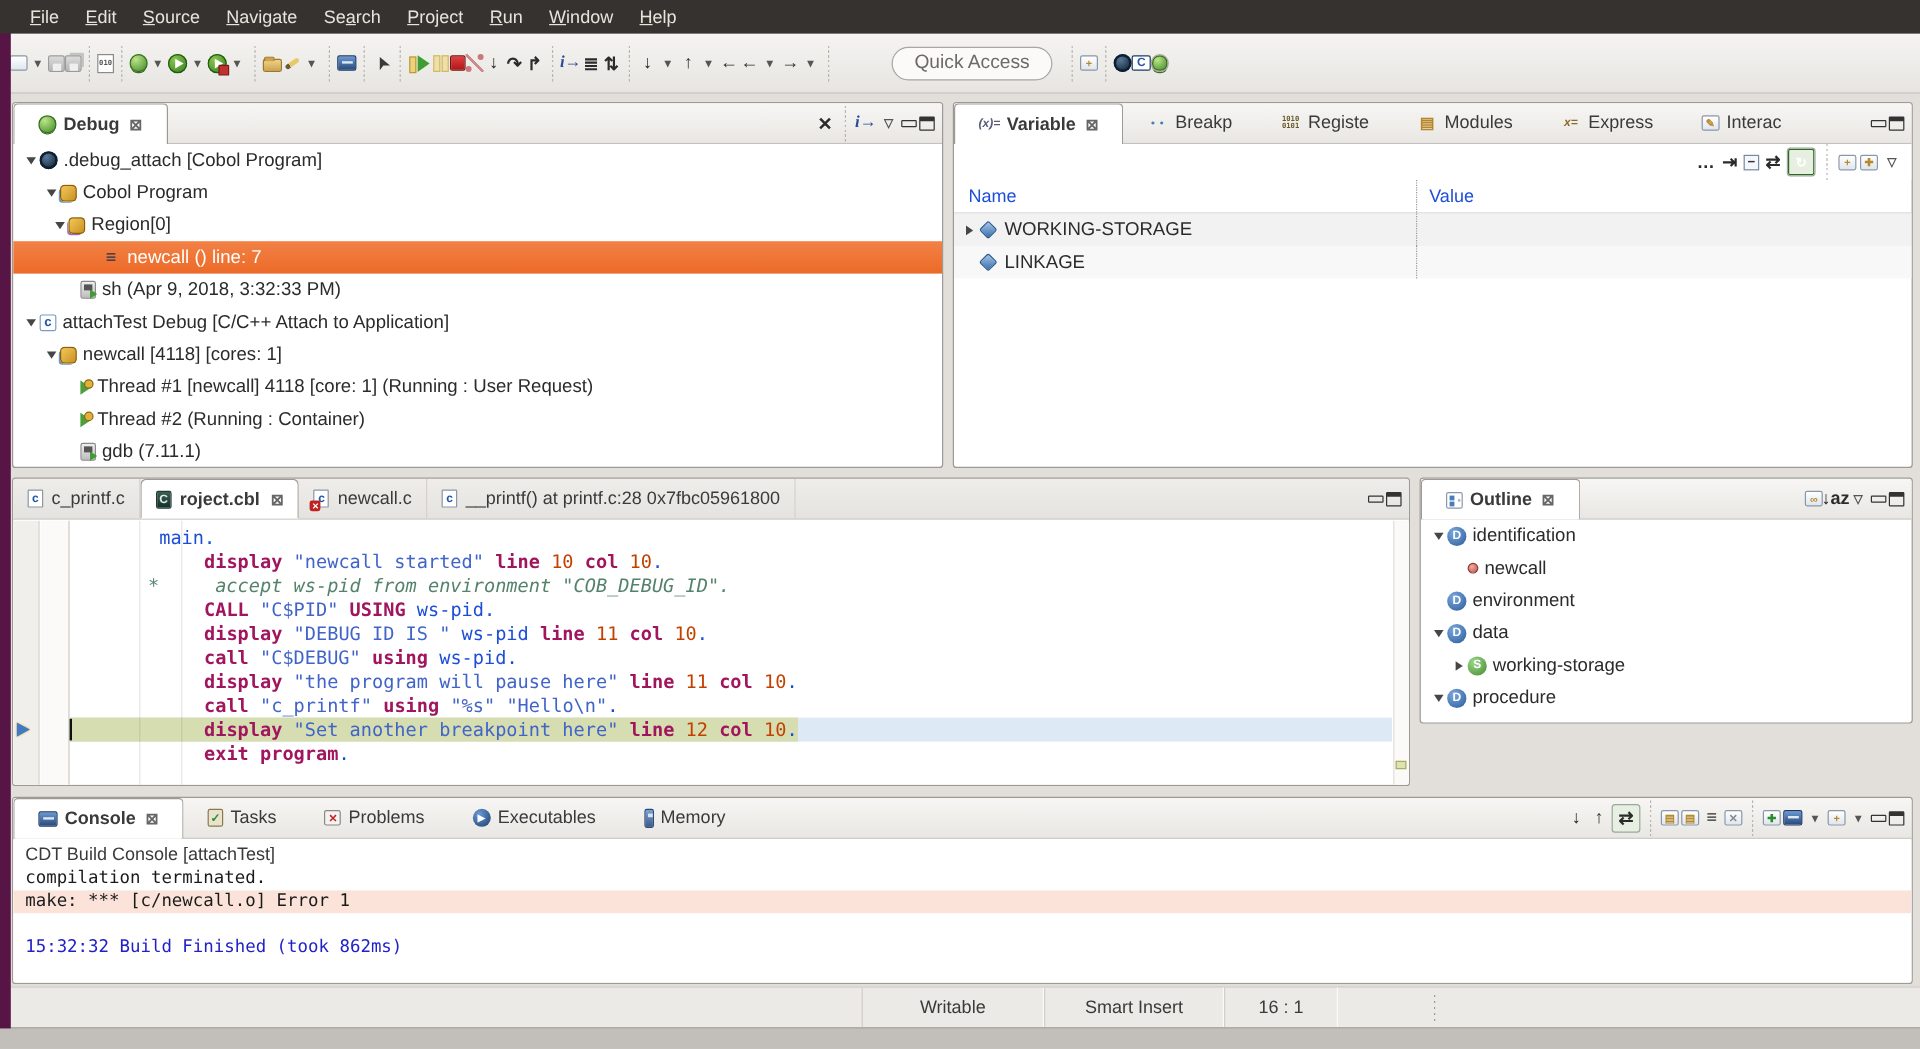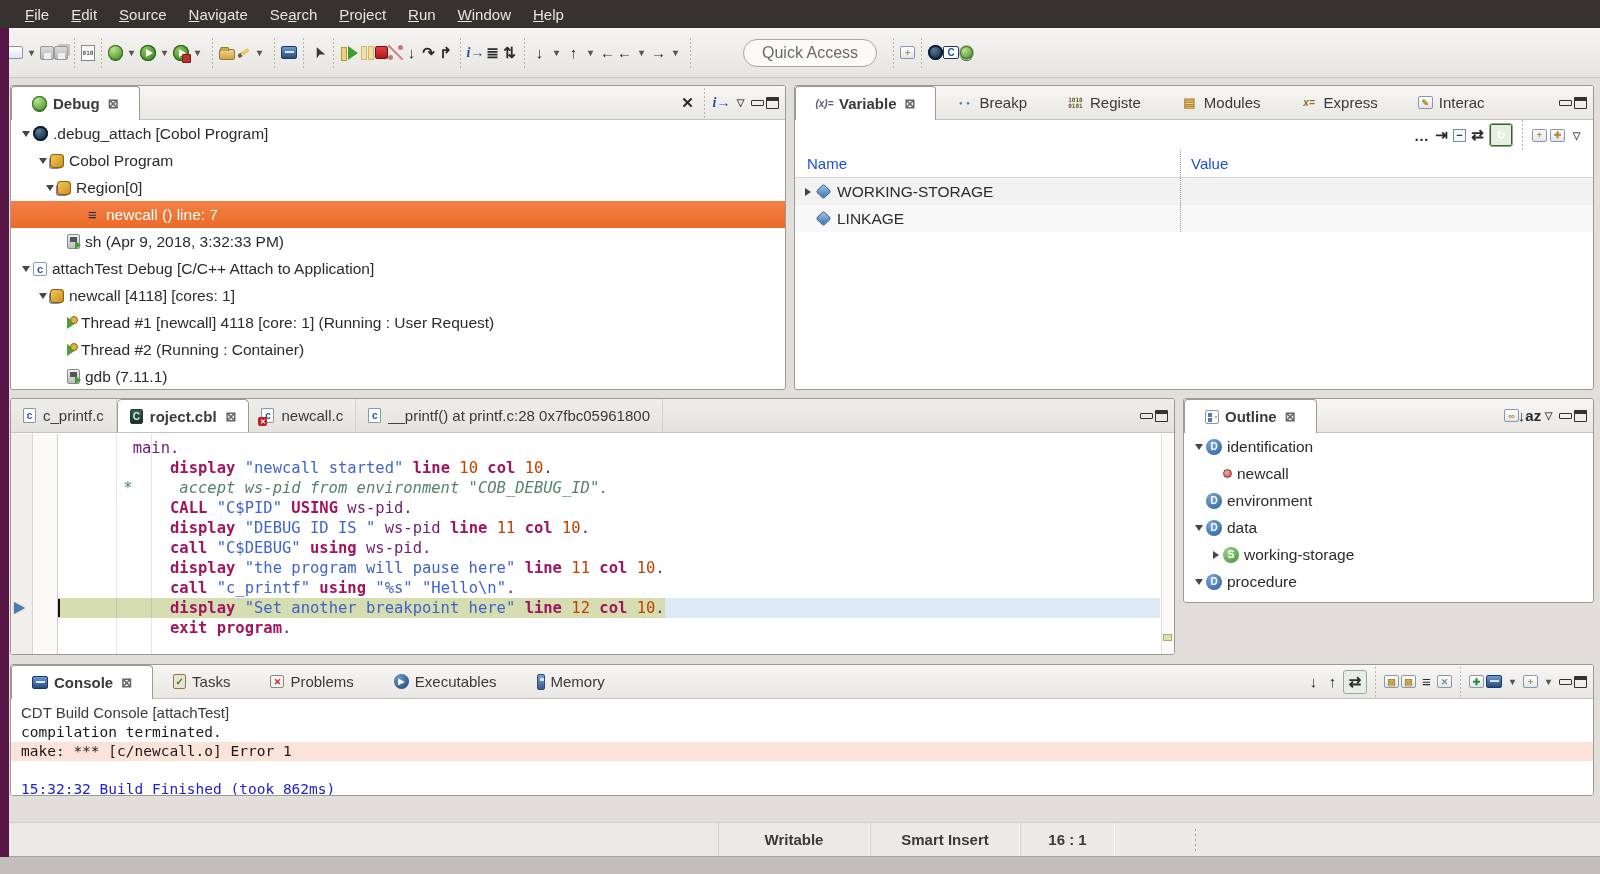--- a/index.html
+++ b/index.html
@@ -139,39 +139,39 @@
   .etab { display:flex; align-items:center; gap:7px; padding:0 12px; color:#3a3a3a; border-right:1px solid #d5d2cd; white-space:nowrap; }
   .etab.active { background:#fff; border:1px solid #9d9a95; border-bottom:none; border-radius:5px 5px 0 0; font-weight:bold; }
   #editor-body { position:absolute; left:0; top:35px; right:0; bottom:0; background:#fff; }
   #ed-annot { position:absolute; left:0; top:0; bottom:0; width:22px; background:#f1efec; border-right:1px solid #d9d6d1; }
   #ed-gutter { position:absolute; left:23px; top:0; bottom:0; width:24px; background:#fbfaf8; border-right:1px solid #cfccc7; }
   #ed-ruler-right { position:absolute; right:0; top:0; bottom:0; width:13px; background:#fbfaf9; border-left:1px solid #e2dfda; }
   #ed-ruler-right .mark { position:absolute; right:2px; top:200px; width:9px; height:7px; background:#dde2ae; border:1px solid #a8ae6a; }
   #code { position:absolute; left:47px; right:14px; top:4px; font-family:"DejaVu Sans Mono",monospace; font-size:15.5px; line-height:20px; }
   .vline { position:absolute; top:0; bottom:0; width:1px; background:rgba(110,110,110,.18); z-index:5; }
   .cline { height:20px; white-space:pre; position:relative; }
-  .tok-pl { color:#701a75; }
+  .tok-pl { color:#1d4ed8; }
   .tok-kw { color:#A0155E; font-weight:bold; }
   .tok-st { color:#4164C8; }
   .tok-nu { color:#C24000; }
   .tok-cm { color:#55826D; font-style:italic; }
   .cline.cur { background:#ddeaf6; }
   .cur-text { background:#d6ddb0; position:relative; display:inline-block; }
   .caret { position:absolute; left:0; top:1px; bottom:1px; width:2px; background:#111; }
   #ip-arrow { position:absolute; left:3px; width:0; height:0; border-left:11px solid #4179c4; border-top:6px solid transparent; border-bottom:6px solid transparent; filter:drop-shadow(0 0 1px #e8b838); z-index:6; }
 
   
   #console-body { position:absolute; left:0; top:35px; right:0; bottom:0; background:#fff; overflow:hidden; }
   #console-title { padding:4px 10px 2px; color:#3a3a3a; font-size:15px; }
   .con-line { font-family:"DejaVu Sans Mono",monospace; font-size:14.5px; line-height:19px; padding-left:10px; white-space:pre; color:#1a1a1a; }
   .con-line.error { background:#fbe3da; }
   .con-line.info { color:#2121c8; }
 
   
-  #statusbar { position:absolute; left:0; top:822px; right:0; height:34px; background:#eceae6; border-top:1px solid #cfccc7; display:flex; align-items:stretch; color:#3a3a3a;font-weight:bold; }
+  #statusbar { position:absolute; left:0; top:822px; right:0; height:34px; background:#eceae6; border-top:1px solid #cfccc7; display:flex; align-items:stretch; color:#3a3a3a; }
   .sb-cell { display:flex; align-items:center; justify-content:center; border-left:1px solid #d2cfca; border-right:1px solid #fbfaf8; padding:0 20px; }
   .sb-dotted { margin-left:80px; width:1px; background:repeating-linear-gradient(#9a9a9a 0 2px, transparent 2px 5px); height:22px; align-self:center; }
   #bottom-strip { position:absolute; left:0; top:856px; right:0; height:18px; background:#c2bfba; border-top:1px solid #a8a5a0; }
 </style>
 </head>
 <body>
 
 <div id="window">
   <div id="purple-edge"></div>
   <div id="menubar">
@@ -491,21 +491,21 @@
         <div class="trow" style="padding-left: 8px;">
           <span class="exp">
             <span class="exp-open"></span>
           </span>
           <span class="i ic-d-circle">D</span>
           <span class="tlabel">procedure</span>
         </div>
       </div>
   </div>
 
-  <div class="panel" id="console-panel" style="left:10px; top:664px; width:1584px; height:132px;">
+  <div class="panel" id="console-panel" style="left:10px; top:664px; width:1584px; height:156px;">
     <div class="ptabs" id="console-ptabs">
         <span class="ptab active">
           <span class="i ic-console"></span>
           <span>Console</span>
           <span class="pclose">⊠</span>
         </span>
         <span class="ptab">
           <span class="i ic-tasks">✓</span>
           <span>Tasks</span>
         </span>

